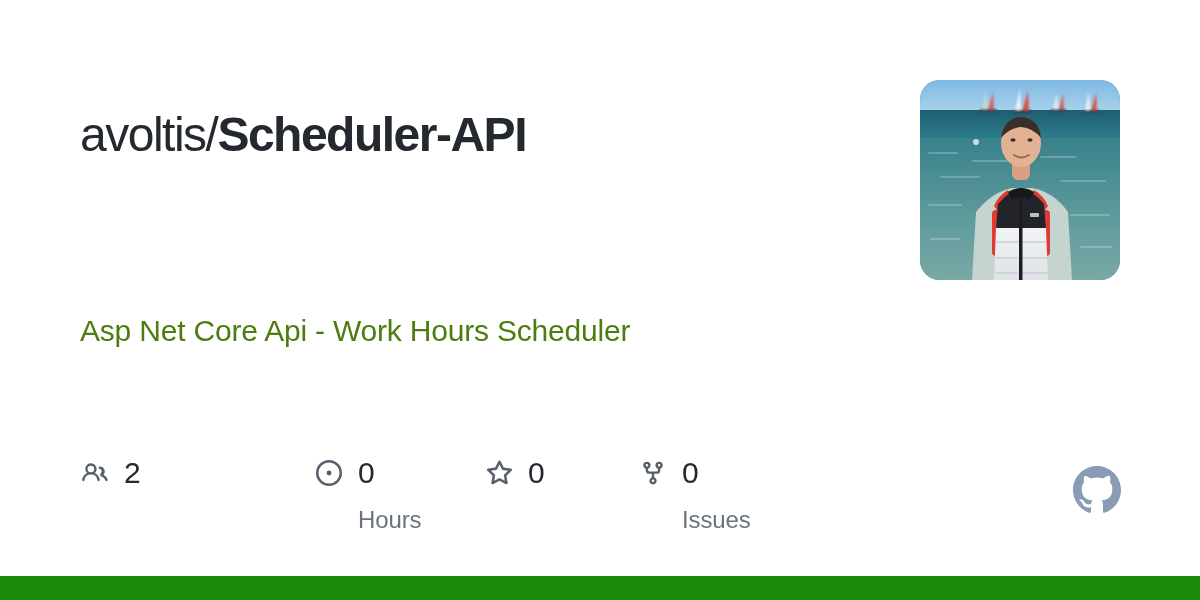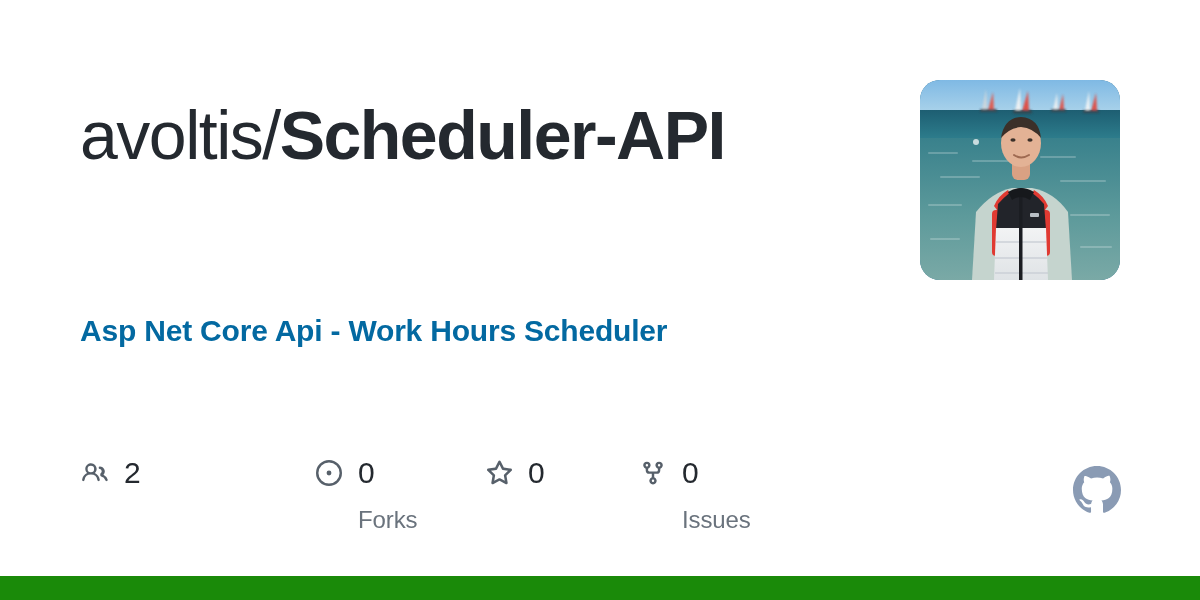--- a/index.html
+++ b/index.html
@@ -14,40 +14,40 @@
 
   .card { position:absolute; inset:0; }
 
   
   .title-block {
     position:absolute;
     left:80px; top:88px;
     width:760px;
   }
   .repo-title {
-    font-size:68px;
+    font-size:48px;
     line-height:94px;
     letter-spacing:-1.5px;
     color:#24292f;
     font-weight:400;
     white-space:normal;
     word-break:break-word;
   }
   .repo-title .owner { font-weight:400; }
   .repo-title .name  { font-weight:700; }
 
   
   .repo-desc {
     position:absolute;
     left:80px; top:310px;
     width:780px;
     font-size:30px;
     line-height:42px;
-    color:#0369a1;
-    font-weight:700;
+    color:#4d7c0f;
+    font-weight:400;
     letter-spacing:-0.2px;
   }
 
   
   .avatar {
     position:absolute;
     left:920px; top:80px;
     width:200px; height:200px;
     border-radius:20px;
     overflow:hidden;
@@ -243,21 +243,21 @@
     <div class="stat stat-issues">
       <div class="stat-top">
         <span class="stat-icon">
           <svg width="26" height="26" viewBox="0 0 16 16" fill="currentColor" aria-hidden="true">
             <path d="M8 9.5a1.5 1.5 0 1 0 0-3 1.5 1.5 0 0 0 0 3Z"></path>
             <path d="M8 0a8 8 0 1 1 0 16A8 8 0 0 1 8 0ZM1.5 8a6.5 6.5 0 1 0 13 0 6.5 6.5 0 0 0-13 0Z"></path>
           </svg>
         </span>
         <span class="stat-value">0</span>
       </div>
-      <div class="stat-label">Forks</div>
+      <div class="stat-label">Hours</div>
     </div>
 
     <div class="stat stat-stars">
       <div class="stat-top">
         <span class="stat-icon">
           <svg width="27" height="27" viewBox="0 0 16 16" fill="currentColor" aria-hidden="true">
             <path d="M8 .25a.75.75 0 0 1 .673.418l1.882 3.815 4.21.612a.75.75 0 0 1 .416 1.279l-3.046 2.97.719 4.192a.751.751 0 0 1-1.088.791L8 12.347l-3.766 1.98a.75.75 0 0 1-1.088-.79l.72-4.194L.818 6.374a.75.75 0 0 1 .416-1.28l4.21-.611L7.327.668A.75.75 0 0 1 8 .25Zm0 2.445L6.615 5.5a.75.75 0 0 1-.564.41l-3.097.45 2.24 2.184a.75.75 0 0 1 .216.664l-.528 3.084 2.769-1.456a.75.75 0 0 1 .698 0l2.77 1.456-.53-3.084a.75.75 0 0 1 .216-.664l2.24-2.183-3.096-.45a.75.75 0 0 1-.564-.41L8 2.694Z"></path>
           </svg>
         </span>
         <span class="stat-value">0</span>

